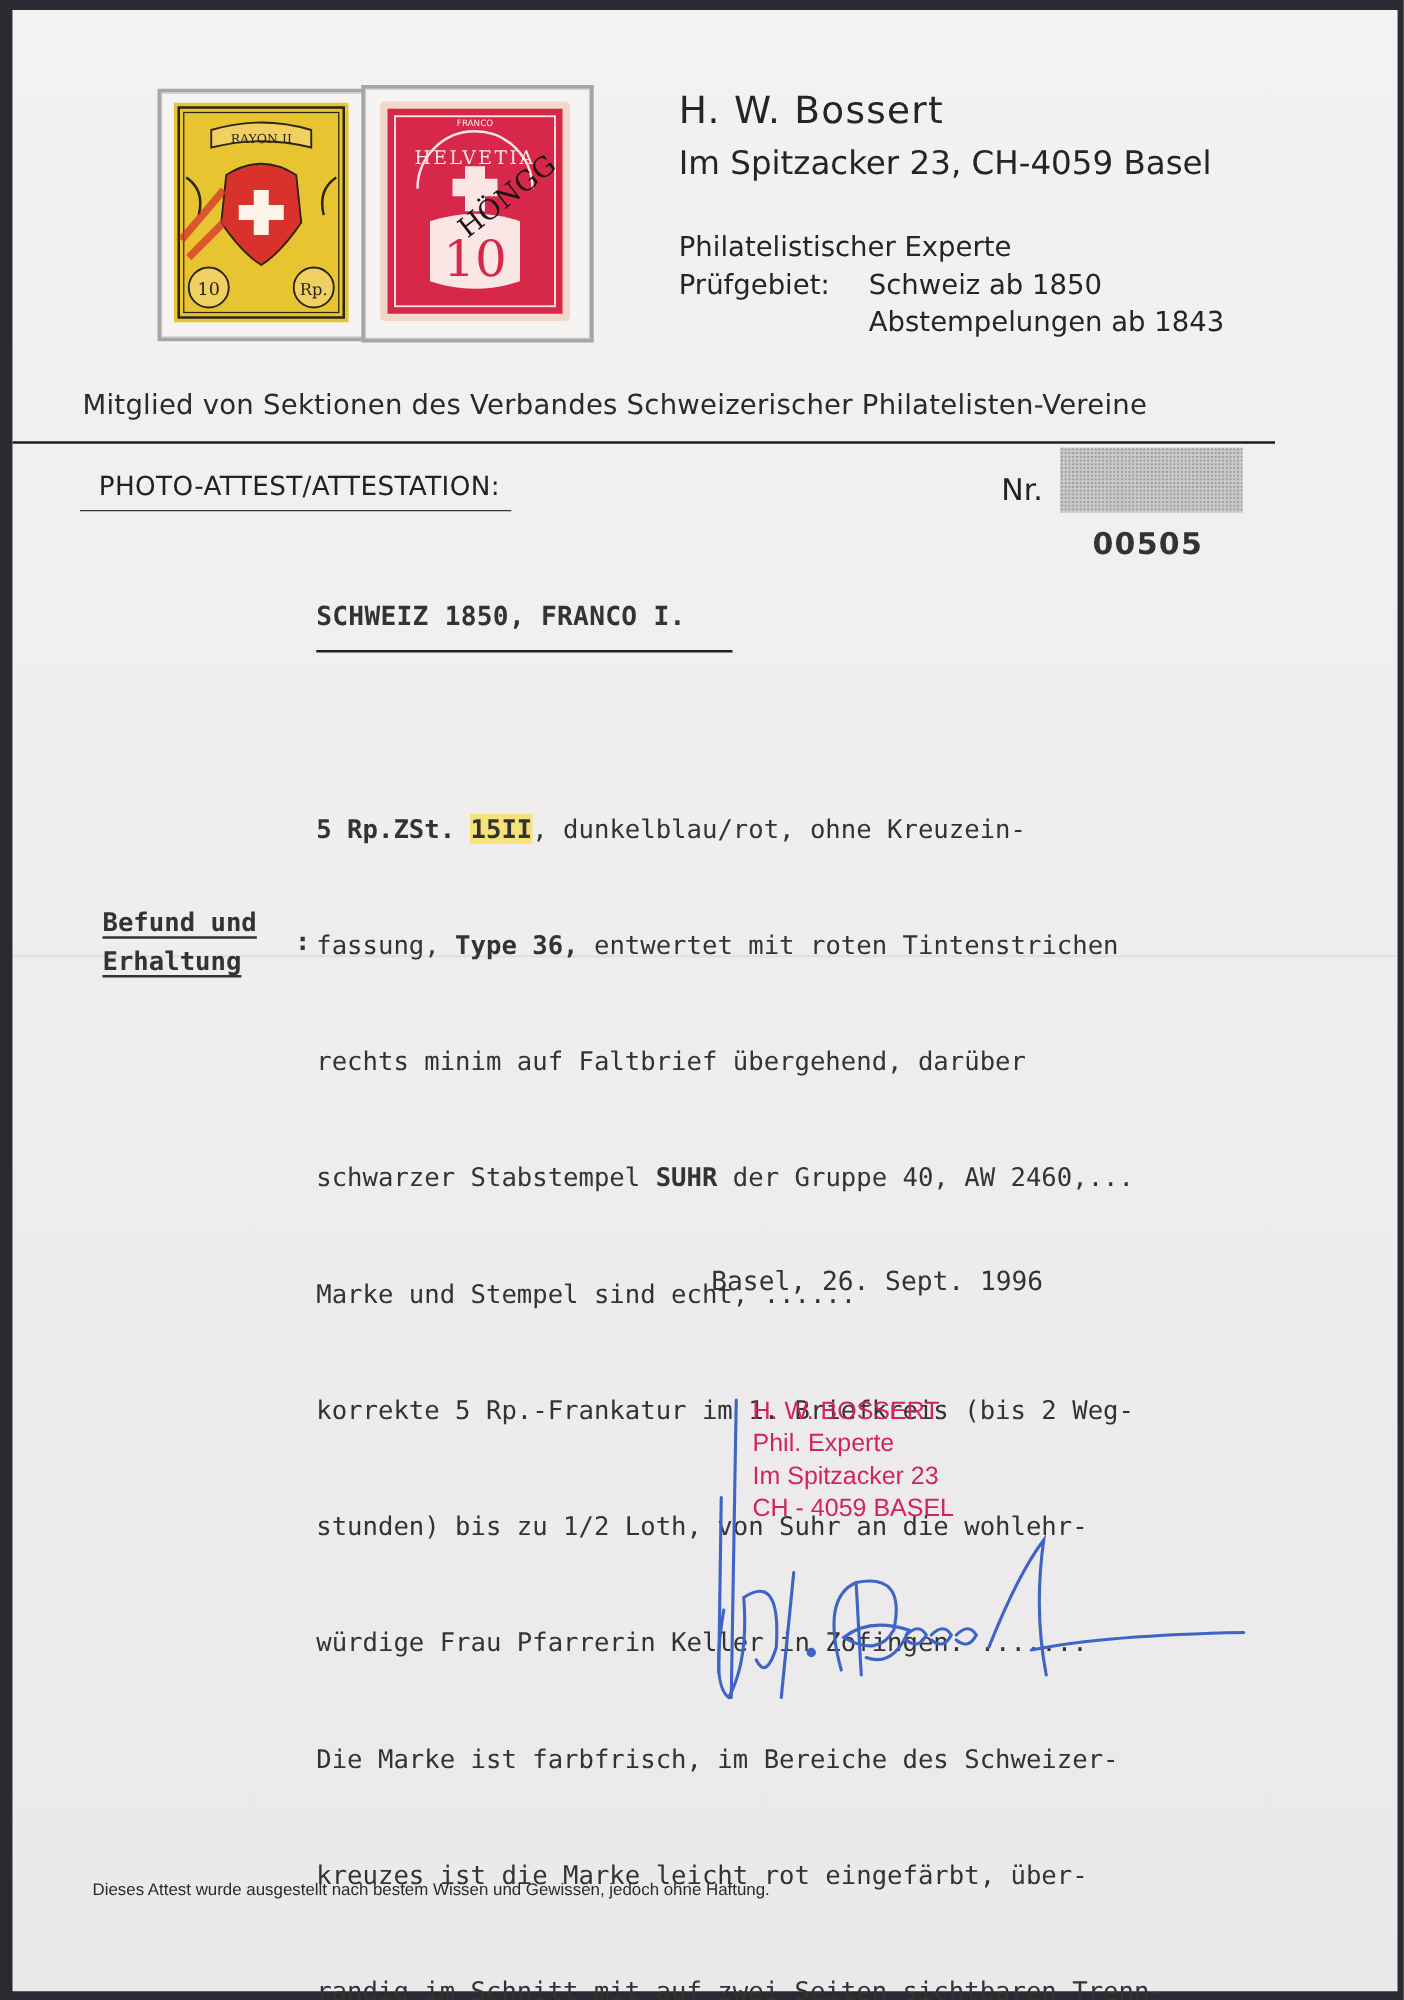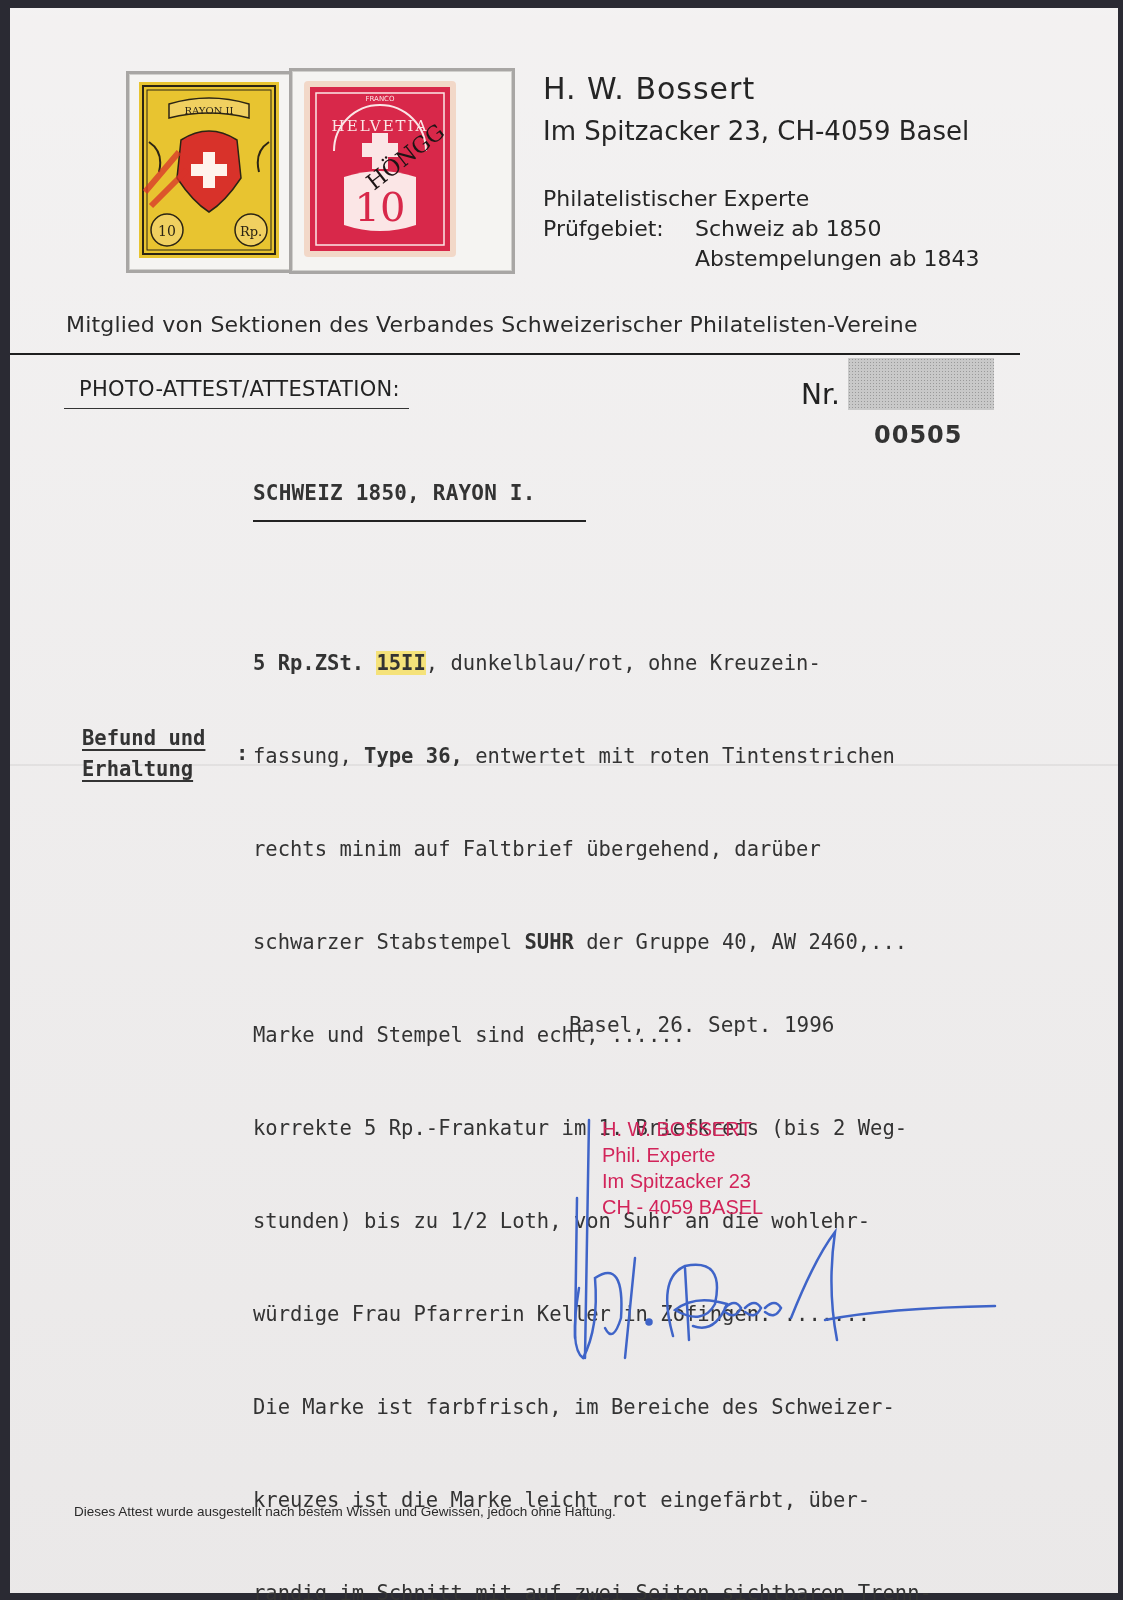--- a/index.html
+++ b/index.html
@@ -18,40 +18,39 @@
     position: absolute; left: 0; right: 0; top: 756px; height: 2px;
     background: rgba(0,0,0,0.05);
   }
   .abs { position: absolute; }
 
   
   .stamp-frame {
     position: absolute; background: #f5f4f2;
     border: 3px solid #a8a6a4;
     box-shadow: inset 0 0 0 1px #d0cfcc;
-    padding-left: 40px;
   }
   .stamp1 { left: 92px; top: 63px; width: 164px; height: 196px; margin-left: 24px; }
   .stamp2 { left: 279px; top: 60px; width: 180px; height: 200px; }
   .stamp-art { position: absolute; }
 
   
   .hdr-name { left: 533px; top: 63px; font-size: 30px; color: #252525; letter-spacing: 1px; }
   .hdr-addr { left: 533px; top: 108px; font-size: 26px; color: #252525; }
   .hdr-role { left: 533px; top: 178px; font-size: 22px; color: #252525; }
   .hdr-field-label { left: 533px; top: 208px; font-size: 22px; color: #252525; }
   .hdr-field-v1 { left: 685px; top: 208px; font-size: 22px; color: #252525; }
   .hdr-field-v2 { left: 685px; top: 238px; font-size: 22px; color: #252525; }
 
   .member { left: 56px; top: 304px; font-size: 22px; color: #2a2a2a; letter-spacing: 0.2px; }
   .rule-top { left: 0px; top: 345px; width: 1010px; height: 2px; background: #1e1e1e; }
 
   .attest-title { left: 69px; top: 369px; font-size: 21px; color: #222; letter-spacing: 0.3px; }
   .attest-rule { left: 54px; top: 400px; width: 345px; height: 1px; background: #333; }
-  .nr-label { left: 791px; top: 370px; font-size: 28px; color: #222; }
+  .nr-label { left: 791px; top: 370px; font-size: 24px; color: #222; }
   .nr-box {
     left: 838px; top: 350px; width: 146px; height: 52px;
     background-color: #c9c9c9;
     background-image: radial-gradient(#9a9a9a 0.8px, transparent 1px);
     background-size: 3px 3px;
   }
   .nr-value { left: 864px; top: 369px; font-size: 24px; font-weight: bold; color: #333; letter-spacing: 1px; margin-top: 44px; }
 
   .mono { font-family: "DejaVu Sans Mono", monospace; color: #333; }
   .subject { left: 243px; top: 473px; font-size: 21px; font-weight: bold; letter-spacing: 0.2px; }
@@ -124,21 +123,21 @@
 
   <div class="abs member">Mitglied von Sektionen des Verbandes Schweizerischer Philatelisten-Vereine</div>
   <div class="abs rule-top"></div>
 
   <div class="abs attest-title">PHOTO-ATTEST/ATTESTATION:</div>
   <div class="abs attest-rule"></div>
   <div class="abs nr-label">Nr.</div>
   <div class="abs nr-box"></div>
   <div class="abs nr-value">00505</div>
 
-  <div class="abs mono subject">SCHWEIZ 1850, RAYON I.</div>
+  <div class="abs mono subject">SCHWEIZ 1850, FRANCO I.</div>
   <div class="abs subject-rule"></div>
 
   <div class="abs mono body-lines">
     <div><span class="b">5 Rp.ZSt. </span><span class="b hl">15II</span><span>, dunkelblau/rot, ohne Kreuzein-</span></div>
     <div><span>fassung, </span><span class="b">Type 36,</span><span> entwertet mit roten Tintenstrichen</span></div>
     <div>rechts minim auf Faltbrief übergehend, darüber</div>
     <div><span>schwarzer Stabstempel </span><span class="b">SUHR</span><span> der Gruppe 40, AW 2460,...</span></div>
     <div>Marke und Stempel sind echt, ......</div>
     <div>korrekte 5 Rp.-Frankatur im 1. Briefkreis (bis 2 Weg-</div>
     <div>stunden) bis zu 1/2 Loth, von Suhr an die wohlehr-</div>

